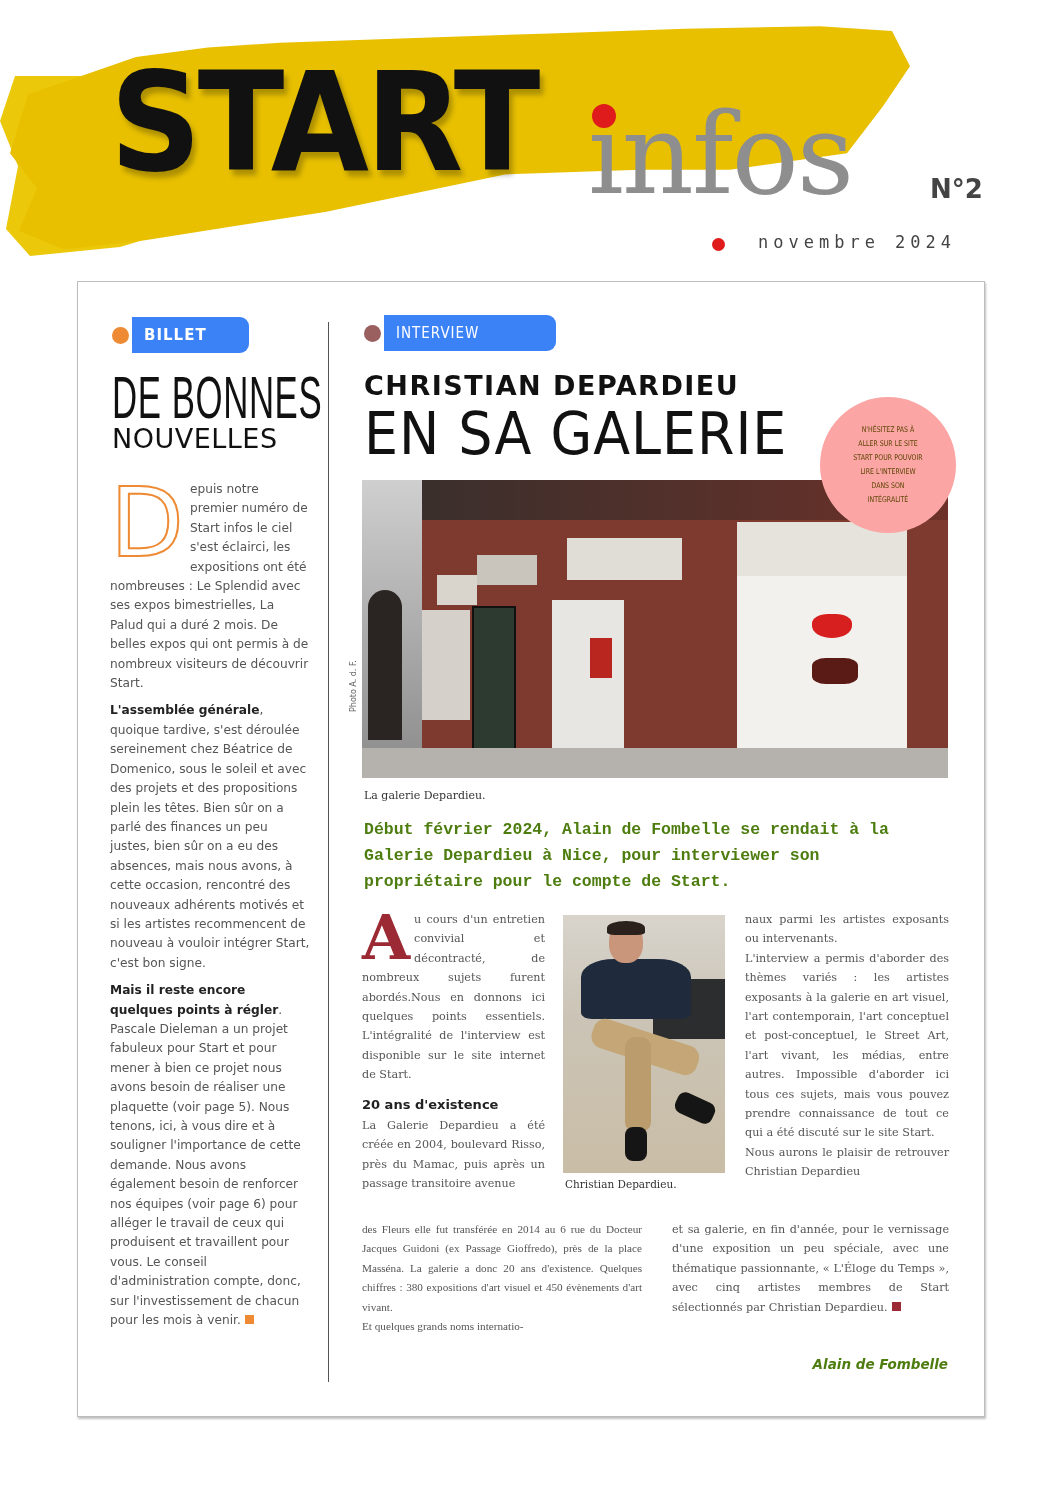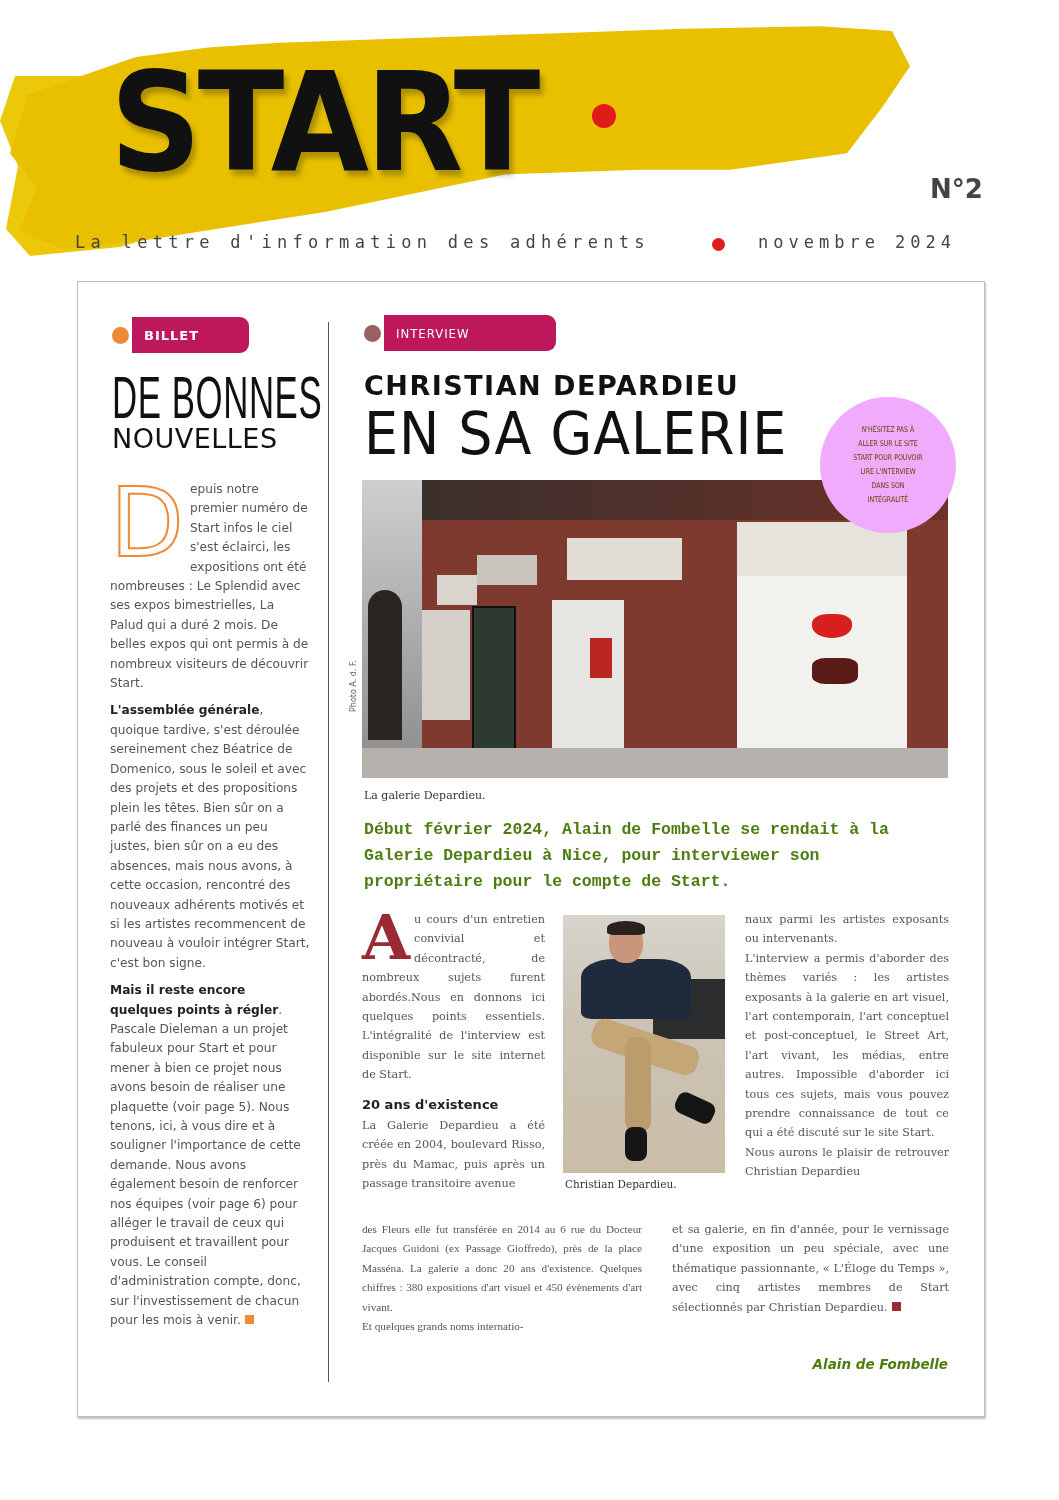--- a/index.html
+++ b/index.html
@@ -21,41 +21,41 @@
   .tag-dot { position: absolute; left: 712px; top: 222px; width: 13px; height: 13px; border-radius: 50%; background: #e01b1b; }
   .tag-date { position: absolute; left: 758px; top: 216px; font-family: "DejaVu Sans Mono", monospace; font-size: 17px; letter-spacing: 5px; color: #444; white-space: nowrap; }
 
   
   .frame { position: absolute; left: 77px; top: 281px; width: 906px; height: 1134px; border: 1px solid #bdbdbd; box-shadow: 1px 2px 2px rgba(0,0,0,0.25); background: #fff; }
   .col-divider { position: absolute; left: 328px; top: 322px; width: 1px; height: 1060px; background: #555; }
 
   
   .badge { position: absolute; height: 18px; display: flex; align-items: center; }
   .badge .bullet { width: 17px; height: 17px; border-radius: 50%; margin-right: 3px; }
-  .badge .pill { height: 36px; background: #be185d; color: #fff; border-radius: 0 9px 9px 0; font-size: 13px; letter-spacing: 1px; display: flex; align-items: center; padding-left: 12px; font-family: "DejaVu Sans", sans-serif; }
+  .badge .pill { height: 36px; background: #3b82f6; color: #fff; border-radius: 0 9px 9px 0; font-size: 15px; letter-spacing: 1px; display: flex; align-items: center; padding-left: 12px; font-family: "DejaVu Sans", sans-serif; }
   .badge-billet { left: 112px; top: 326px; }
   .badge-billet .bullet { background: #ef8a34; }
   .badge-billet .pill { width: 105px; font-weight: bold; }
   .badge-interview { left: 364px; top: 324px; }
   .badge-interview .bullet { background: #9a5f5f; }
   .badge-interview .pill { width: 160px; font-family: "DejaVu Sans Condensed", "DejaVu Sans", sans-serif; }
 
   
   .billet-title-1 { position: absolute; left: 112px; top: 368px; font-family: "Liberation Sans", sans-serif; font-size: 60px; line-height: 1; color: #111; transform: scaleX(0.58); transform-origin: left; letter-spacing: 1px; white-space: nowrap; font-weight: normal; }
   .billet-title-2 { position: absolute; left: 112px; top: 425px; font-family: "DejaVu Sans", sans-serif; font-size: 27px; font-weight: normal; line-height: 1; color: #111; letter-spacing: 0.5px; white-space: nowrap; }
   .left-text { position: absolute; left: 110px; top: 480px; width: 200px; font-family: "DejaVu Sans", sans-serif; font-size: 12.2px; line-height: 19.4px; color: #555; }
   .left-text p { margin: 0 0 8px 0; }
   .dropcap-d { float: left; font-family: "DejaVu Sans", sans-serif; font-size: 96px; line-height: 82px; color: transparent; -webkit-text-stroke: 2px #ef8a34; margin: 2px 6px 0 0; font-weight: normal; }
   .left-text b { color: #222; }
   .end-square-orange { display: inline-block; width: 9px; height: 9px; background: #ef8a34; margin-left: 4px; vertical-align: baseline; }
 
   
   .iv-title-1 { position: absolute; left: 364px; top: 370px; font-family: "DejaVu Sans", sans-serif; font-size: 27px; font-weight: bold; letter-spacing: 1.5px; color: #111; white-space: nowrap; }
   .iv-title-2 { position: absolute; left: 364px; top: 400px; font-family: "DejaVu Sans", sans-serif; font-size: 58px; font-weight: 200; color: #111; white-space: nowrap; letter-spacing: 1px; transform: scaleX(0.93); transform-origin: left; -webkit-text-stroke: 0; font-weight: normal; }
-  .promo-circle { position: absolute; left: 820px; top: 397px; width: 136px; height: 136px; border-radius: 50%; background: #f0abfc; display: flex; align-items: center; justify-content: center; text-align: center; z-index: 3; }
+  .promo-circle { position: absolute; left: 820px; top: 397px; width: 136px; height: 136px; border-radius: 50%; background: #fca5a5; display: flex; align-items: center; justify-content: center; text-align: center; z-index: 3; }
   .promo-circle span { width: 90px; font-family: "DejaVu Sans", sans-serif; font-size: 7.8px; line-height: 14px; color: #5a4400; transform: scaleX(0.8); text-transform: uppercase; }
 
   .gallery-photo { position: absolute; left: 362px; top: 480px; width: 586px; height: 298px; overflow: hidden; background: #7f3a30; }
   .gp-sky { position: absolute; left: 0; top: 0; width: 60px; height: 298px; background: linear-gradient(#cfcfcf, #8a8a8a); }
   .gp-arch { position: absolute; left: 6px; top: 110px; width: 34px; height: 150px; background: #2a2522; border-radius: 17px 17px 0 0; }
   .gp-upper { position: absolute; left: 60px; top: 0; width: 526px; height: 40px; background: linear-gradient(90deg, #3a2f2c, #6d3129); }
   .gp-trans1 { position: absolute; left: 75px; top: 95px; width: 40px; height: 30px; background: #d9d4cc; }
   .gp-trans2 { position: absolute; left: 115px; top: 75px; width: 60px; height: 30px; background: #c9c4bc; }
   .gp-trans3 { position: absolute; left: 205px; top: 58px; width: 115px; height: 42px; background: #e0ddd6; }
   .gp-trans4 { position: absolute; left: 375px; top: 42px; width: 170px; height: 55px; background: #e6e3dd; }
@@ -99,23 +99,23 @@
   .end-square-red { display: inline-block; width: 9px; height: 9px; background: #9b2a34; margin-left: 4px; vertical-align: baseline; }
   .signature { position: absolute; left: 700px; top: 1356px; width: 248px; text-align: right; font-family: "DejaVu Sans", sans-serif; font-size: 13.5px; font-weight: bold; font-style: italic; color: #4d7c0f; }
 </style>
 </head>
 <body>
 
 <header class="masthead">
   <div class="brush2"></div>
   <div class="brush"></div>
   <div class="start-logo">START</div>
+  <div class="infos-logo">infos</div>
   <div class="red-dot"></div>
   <div class="issue-no">N°2</div>
-  <div class="tagline">La lettre d'information des adhérents</div>
   <div class="tag-dot"></div>
   <div class="tag-date">novembre 2024</div>
 </header>
 
 <div class="frame"></div>
 <div class="col-divider"></div>
 
 <div class="badge badge-billet">
   <span class="bullet"></span>
   <span class="pill">BILLET</span>

